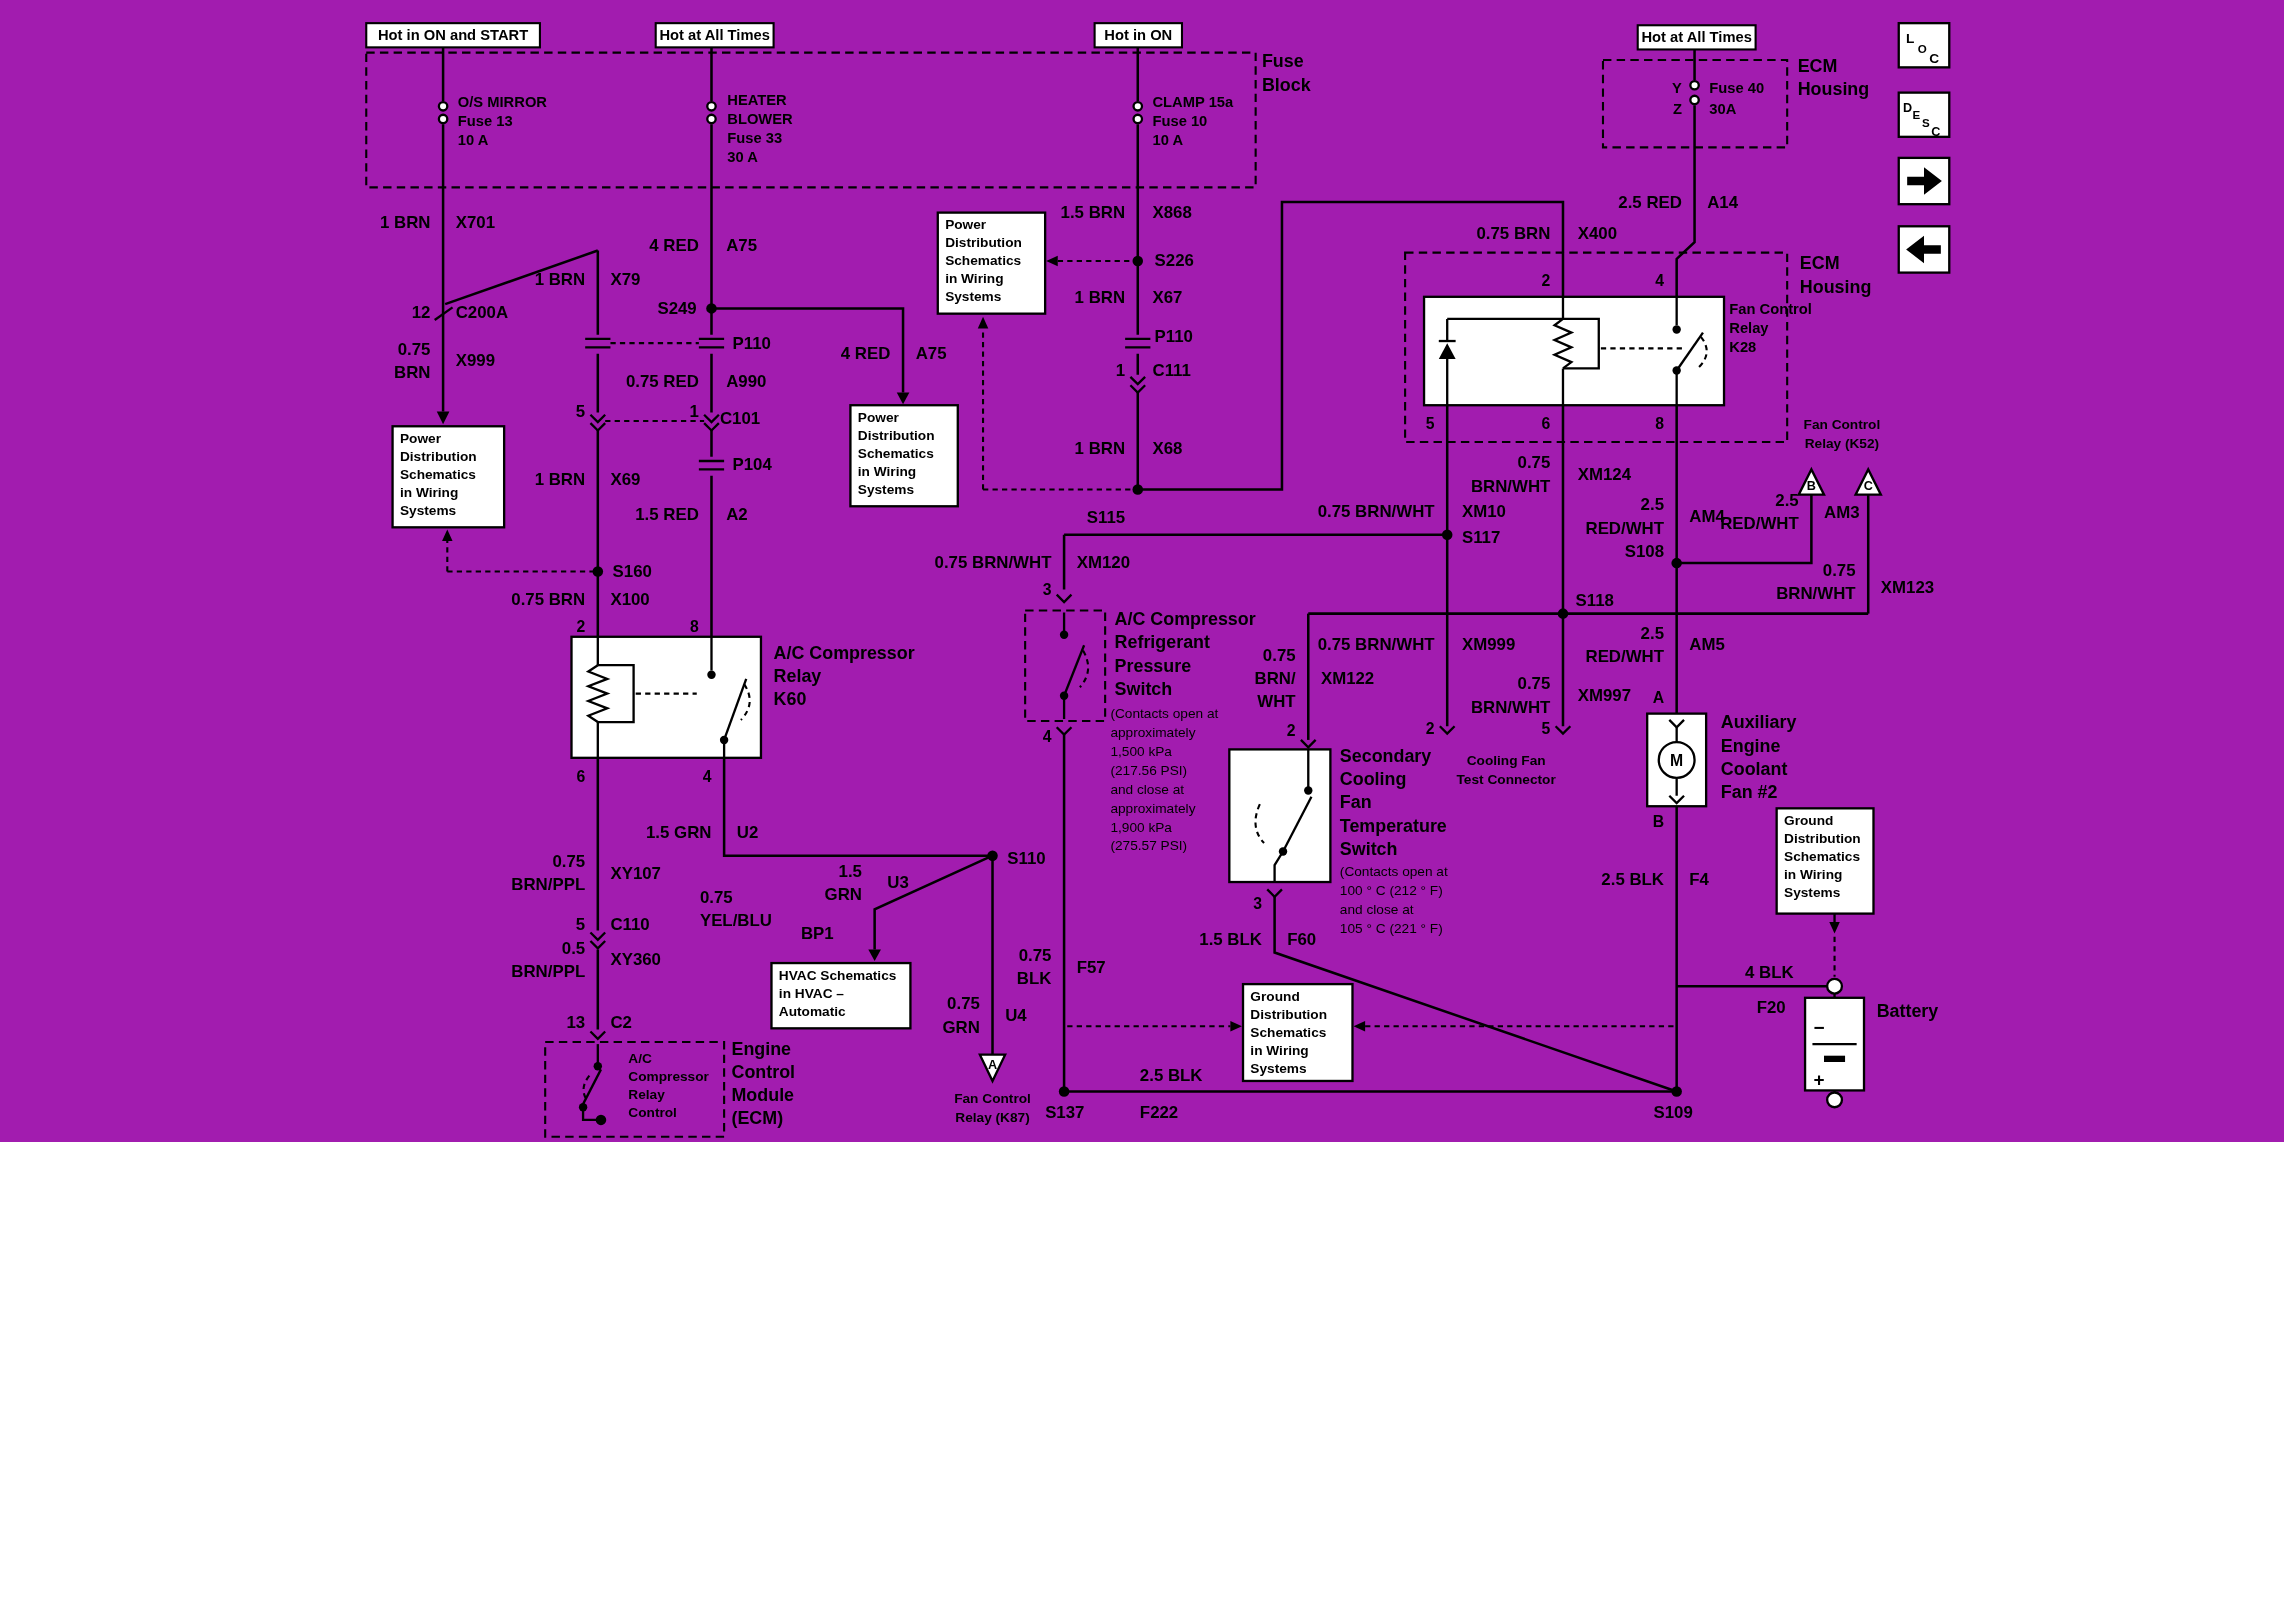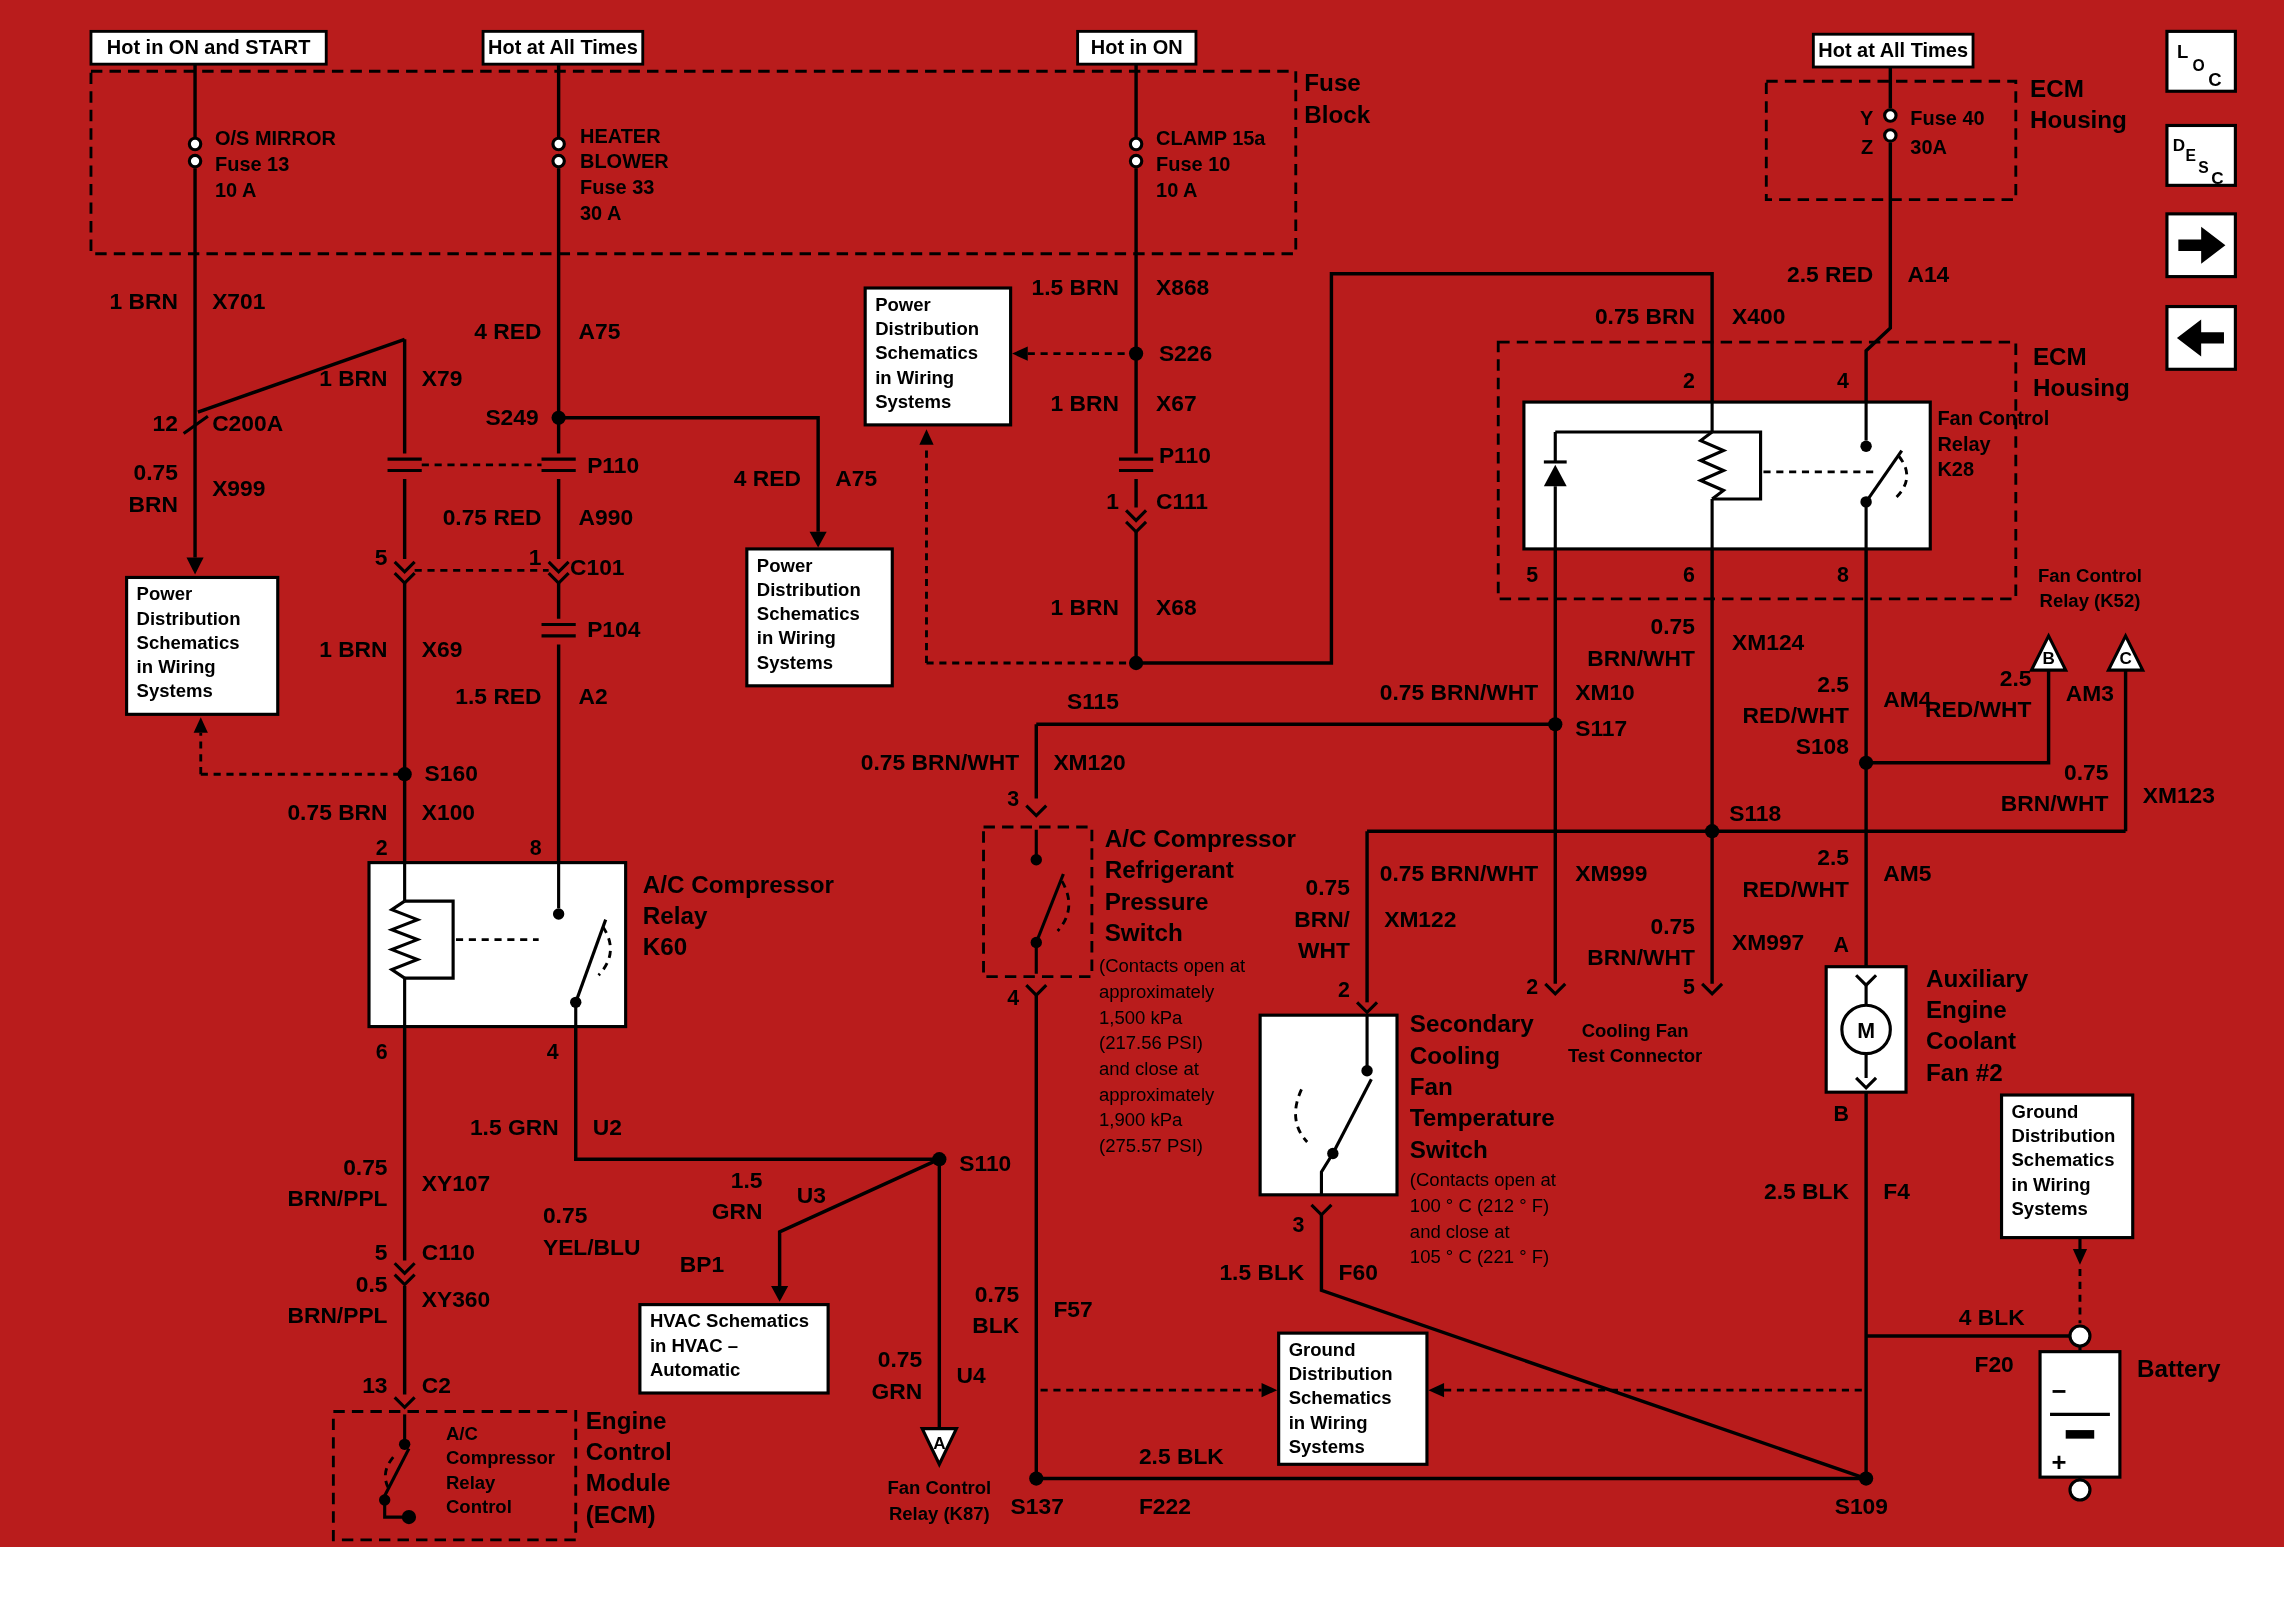--- a/index.html
+++ b/index.html
@@ -1,16 +1,16 @@
 <!DOCTYPE html>
 <html style="font-size:15px"><head>
 <meta charset="utf-8">
 <style>
   html,body{margin:0;padding:0;background:#fff;}
-  .stage{position:relative;width:2285px;height:1547px;background:#b91c1c;}
+  .stage{position:relative;width:2285px;height:1142px;background:#a21caf;}
   svg{width:100%;height:100%;display:block;}
   #diagram text{font-family:"Liberation Sans","DejaVu Sans",sans-serif;fill:#000;}
   .w{stroke:#000;stroke-width:2.4;fill:none;}
   .w2{stroke:#000;stroke-width:2.2;fill:none;}
   .box{stroke:#000;stroke-width:2.2;fill:#fff;}
   .dash{stroke:#000;stroke-width:2;fill:none;stroke-dasharray:8 5;}
   .dash2{stroke:#000;stroke-width:2;fill:none;stroke-dasharray:5 4;}
   .dot{fill:#000;stroke:none;}
   .arrow{fill:#000;stroke:none;}
   .tri{fill:#fff;stroke:#000;stroke-width:2.2;}

